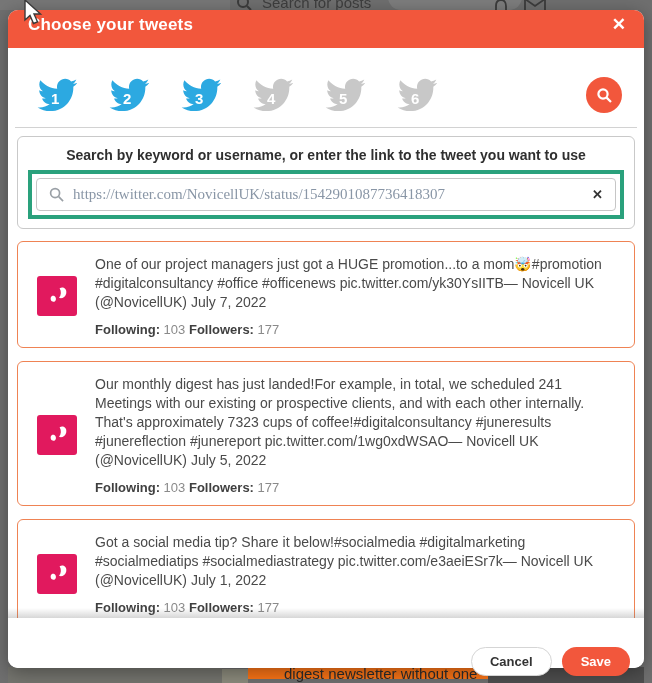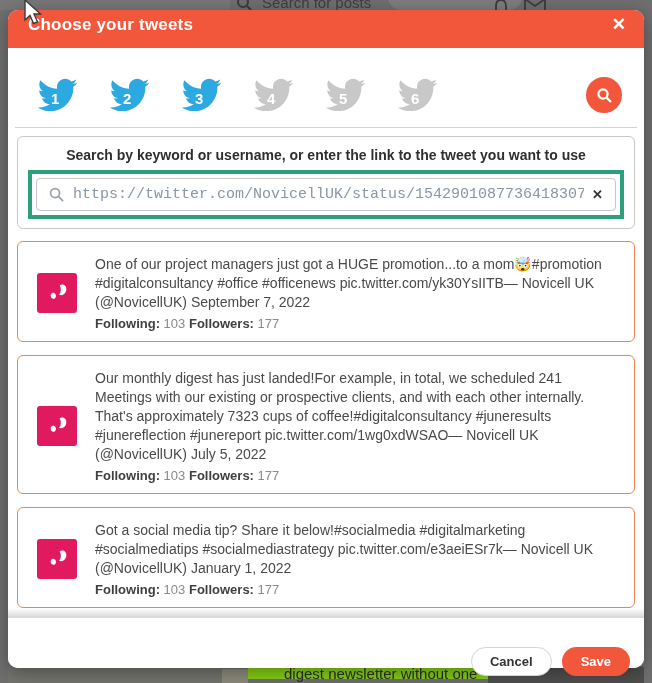--- a/index.html
+++ b/index.html
@@ -16,21 +16,21 @@
   .bg-wedge { position:absolute; left:388px; top:-16px; width:134px; height:26px; border-radius:13px; background:rgba(255,255,255,0.10); }
   .ghost-search-icon { position:absolute; left:236px; top:-5px; width:16px; height:16px; }
   .ghost-search-icon svg { stroke:#3c3c3c; }
   .ghost-search-text { position:absolute; left:262px; top:-6px; font-size:15px; color:#3e3e3e; white-space:nowrap; }
   .ghost-bell { position:absolute; left:492px; top:-2px; }
   .ghost-mail { position:absolute; left:524px; top:-3px; }
 
   .bg-bottom { position:absolute; left:0; bottom:0; right:0; height:16px; z-index:1; }
   .bb-gray   { position:absolute; left:8px;   bottom:0; width:214px; height:16px; background:#74746e; }
   .bb-square { position:absolute; left:222px; bottom:0; width:26px;  height:14px; background:#8b8a7c; }
-  .bb-olive  { position:absolute; left:248px; bottom:4px; width:240px; height:16px; background:#84cc16; }
+  .bb-olive  { position:absolute; left:248px; bottom:4px; width:240px; height:16px; background:#f97316; }
   .bb-dark   { position:absolute; left:488px; bottom:0; width:156px; height:16px; background:#4e4e4e; }
   .bb-text   { position:absolute; left:36px; top:2px; font-size:15px; color:#2c2c2c; white-space:nowrap; }
 
   
   .modal {
     position:absolute; left:8px; top:10px; width:636px; height:658px;
     background:#ffffff; border-radius:10px; z-index:10;
     box-shadow:0 4px 18px rgba(0,0,0,0.35);
   }
   .modal-header {
@@ -63,38 +63,38 @@
   }
   .search-instruction { text-align:center; font-size:14px; font-weight:bold; color:#2f2f2f; }
   .green-wrap { margin:7px 10px 0 10px; border:4px solid #2aa17c; padding:4px; background:#fff; }
   .url-field {
     display:flex; align-items:center; height:33px;
     border:1px solid #c6c6c6; border-radius:4px; padding:0 12px; background:#fff;
   }
   .url-field .mag { flex:none; margin-right:9px; }
   .url-input {
     flex:1; border:none; outline:none; font-size:15px; color:#8996a6;
-    font-family:Liberation Mono, monospace; background:transparent;
+    font-family:Liberation Serif, serif; background:transparent;
   }
   .clear-x { flex:none; color:#333; font-size:13px; font-weight:bold; cursor:pointer; padding-left:8px; }
 
   
   .cards { margin:12px 9px 0 9px; display:flex; flex-direction:column; gap:13px; }
   .tweet-card {
     border:1px solid #ef8354; border-radius:6px;
     display:flex; align-items:center; gap:18px;
     padding:13px 14px 10px 19px; cursor:pointer; background:#fff;
   }
   .tweet-logo {
     flex:none; width:40px; height:40px; border-radius:3px; background:#e1195e;
     display:flex; align-items:center; justify-content:center;
   }
   .tweet-body { flex:1; min-width:0; }
   .tweet-text { font-size:14px; line-height:19px; color:#4a4a4a; }
-  .tweet-stats { margin-top:4px; font-size:13px; color:#8a8a8a; }
+  .tweet-stats { margin-top:10px; font-size:13px; color:#8a8a8a; }
   .tweet-stats b { color:#3f3f3f; font-weight:bold; }
 
   
   .footer-sep {
     position:absolute; left:0; right:0; bottom:50px; height:10px;
     background:linear-gradient(to bottom, rgba(110,110,110,0), rgba(110,110,110,0.28));
   }
   .modal-footer {
     position:absolute; left:0; right:0; bottom:0; height:50px;
     background:#fff; border-radius:0 0 10px 10px;
@@ -213,21 +213,21 @@
   <div class="cards">
 
     <div class="tweet-card">
       <div class="tweet-logo">
         <svg width="30" height="30" viewBox="0 0 40 40" fill="#ffffff">
             <path d="M23.5 9.5 c5.5 -2.6 10 1.4 8.8 7 c-1 4.6 -5.8 7.6 -9.6 5.9 c2.9 -3.6 3.3 -8.9 0.8 -12.9 z"></path>
             <path d="M13.8 19.6 c3.2 -0.6 5.6 2.4 4.6 5.6 c-0.9 3 -5 3.4 -6.4 0.6 c-1.1 -2.3 -0.3 -5.7 1.8 -6.2 z"></path>
           </svg>
       </div>
       <div class="tweet-body">
-        <div class="tweet-text">One of our project managers just got a HUGE promotion...to a mom🤯#promotion #digitalconsultancy #office #officenews pic.twitter.com/yk30YsIITB— Novicell UK (@NovicellUK) September 7, 2022</div>
+        <div class="tweet-text">One of our project managers just got a HUGE promotion...to a mom🤯#promotion #digitalconsultancy #office #officenews pic.twitter.com/yk30YsIITB— Novicell UK (@NovicellUK) July 7, 2022</div>
         <div class="tweet-stats">
           <b>Following:</b>
           <span>103</span>
           <b>Followers:</b>
           <span>177</span>
         </div>
       </div>
     </div>
 
     <div class="tweet-card">
@@ -249,21 +249,21 @@
     </div>
 
     <div class="tweet-card">
       <div class="tweet-logo">
         <svg width="30" height="30" viewBox="0 0 40 40" fill="#ffffff">
             <path d="M23.5 9.5 c5.5 -2.6 10 1.4 8.8 7 c-1 4.6 -5.8 7.6 -9.6 5.9 c2.9 -3.6 3.3 -8.9 0.8 -12.9 z"></path>
             <path d="M13.8 19.6 c3.2 -0.6 5.6 2.4 4.6 5.6 c-0.9 3 -5 3.4 -6.4 0.6 c-1.1 -2.3 -0.3 -5.7 1.8 -6.2 z"></path>
           </svg>
       </div>
       <div class="tweet-body">
-        <div class="tweet-text">Got a social media tip? Share it below!#socialmedia #digitalmarketing #socialmediatips #socialmediastrategy pic.twitter.com/e3aeiESr7k— Novicell UK (@NovicellUK) January 1, 2022</div>
+        <div class="tweet-text">Got a social media tip? Share it below!#socialmedia #digitalmarketing #socialmediatips #socialmediastrategy pic.twitter.com/e3aeiESr7k— Novicell UK (@NovicellUK) July 1, 2022</div>
         <div class="tweet-stats">
           <b>Following:</b>
           <span>103</span>
           <b>Followers:</b>
           <span>177</span>
         </div>
       </div>
     </div>
 
   </div>

